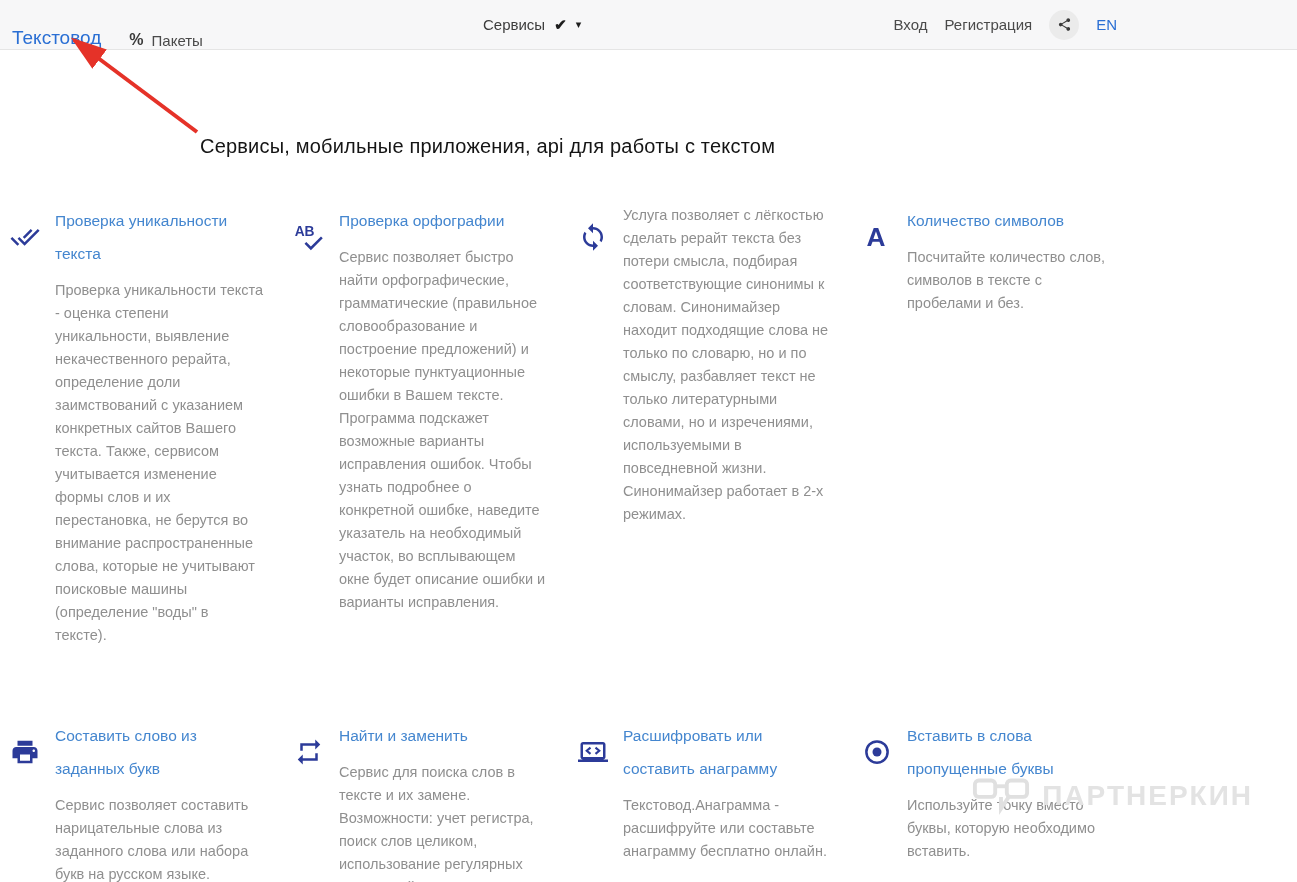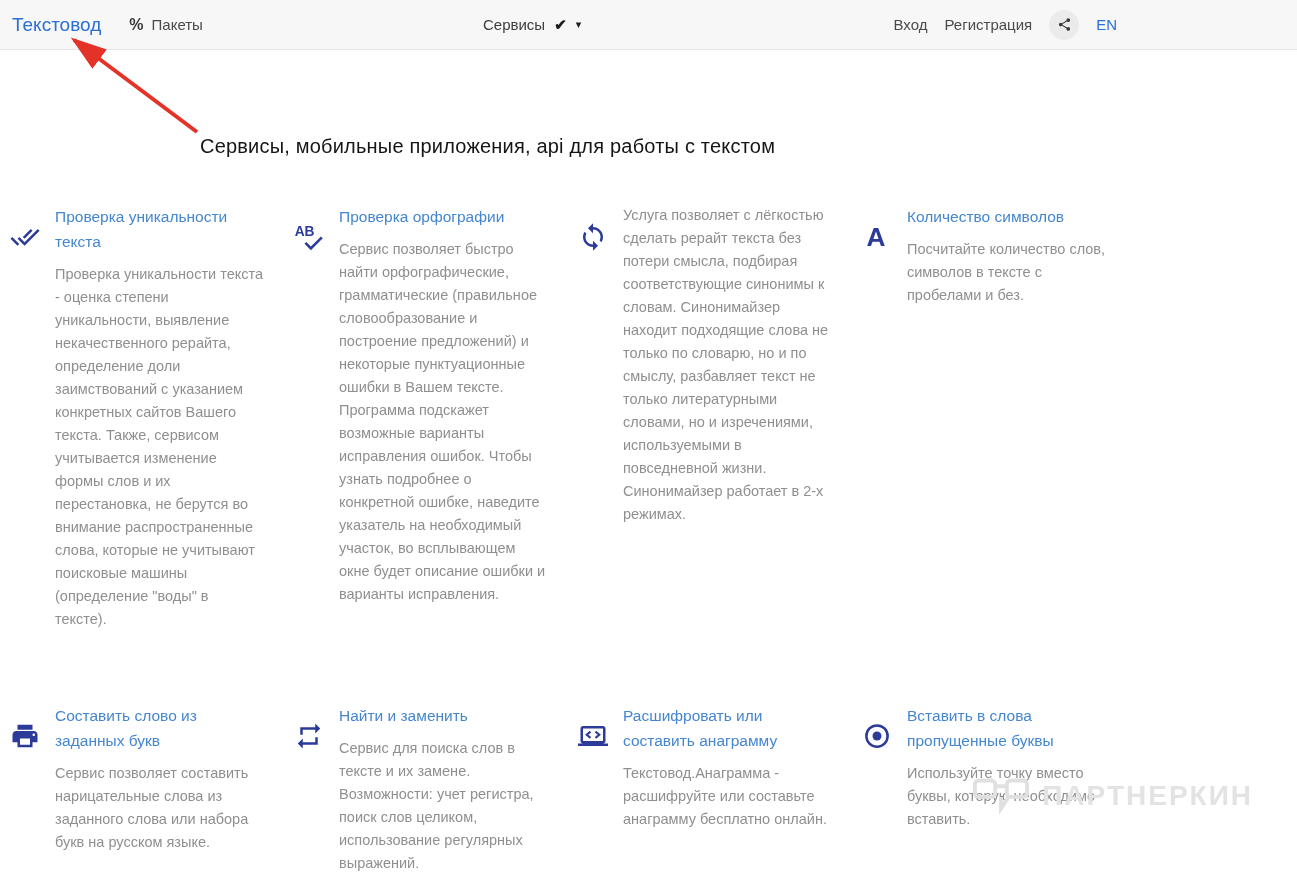--- a/index.html
+++ b/index.html
@@ -10,21 +10,21 @@
     background: #ffffff;
     font-family: "Liberation Sans", sans-serif;
   }
 
   
   .topbar {
     position: relative;
     height: 50px;
     background: #f7f7f8;
     border-bottom: 1px solid #e5e5e5;
-    display: flex; align-items: center;
+    display: flex; align-items: flex-end;
     padding: 0 12px;
     font-size: 15px; color: #4a4a4a;
   }
   .logo {
     font-size: 19px; font-weight: 500;
     color: #2a6fd4; cursor: pointer;
   }
   .nav-pack {
     display: flex; align-items: center; gap: 8px;
     margin-left: 28px; cursor: pointer; color: #4a4a4a;
@@ -65,21 +65,21 @@
     row-gap: 72px;
   }
   .card { display: flex; padding-right: 30px; }
   .card-icon {
     flex: 0 0 32px; width: 32px; margin-right: 13px; margin-top: 18px;
   }
   .card-icon svg { width: 30px; height: 30px; fill: #2c3b99; }
   .card-body { min-width: 0; }
   .card-title {
     display: inline-block;
-    color: #4486cf; font-size: 15.5px; line-height: 25px;
+    color: #4486cf; font-size: 15.5px; line-height: 33px;
     margin-bottom: 9px; cursor: pointer; text-decoration: none;
   }
   .card-desc {
     margin: 0; color: #8f8f8f; font-size: 14.5px; line-height: 23px;
   }
 
   
   .arrow-overlay {
     position: absolute; left: 0; top: 0;
     width: 1297px; height: 882px;

